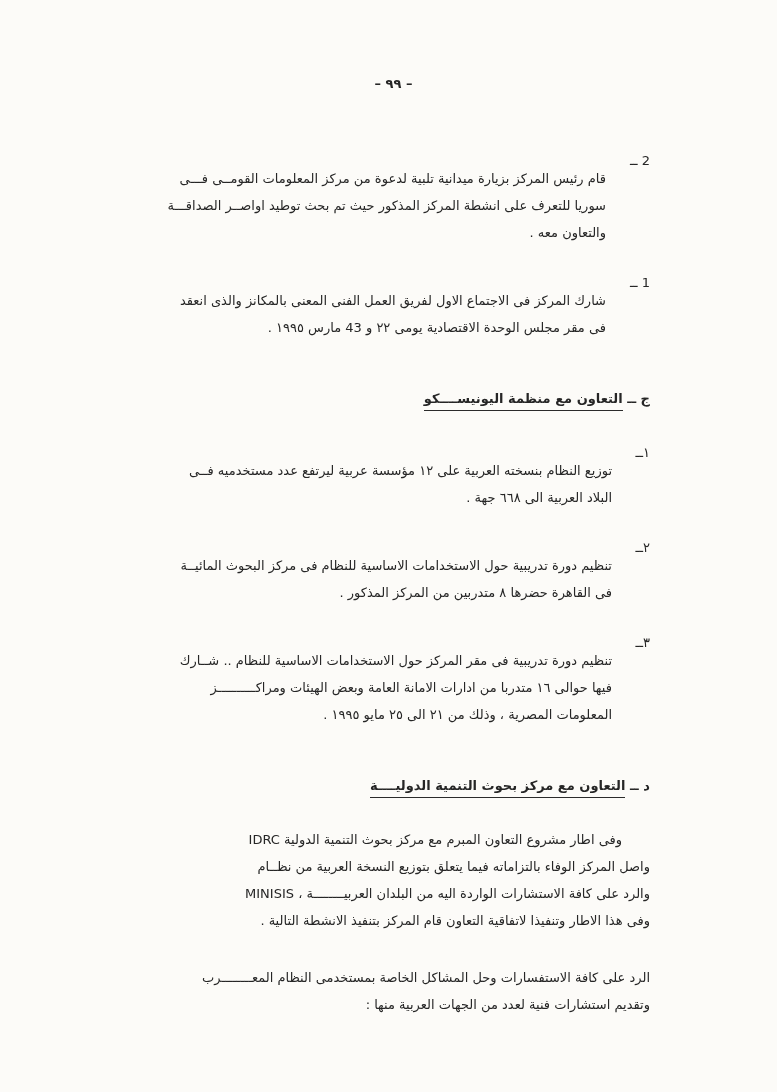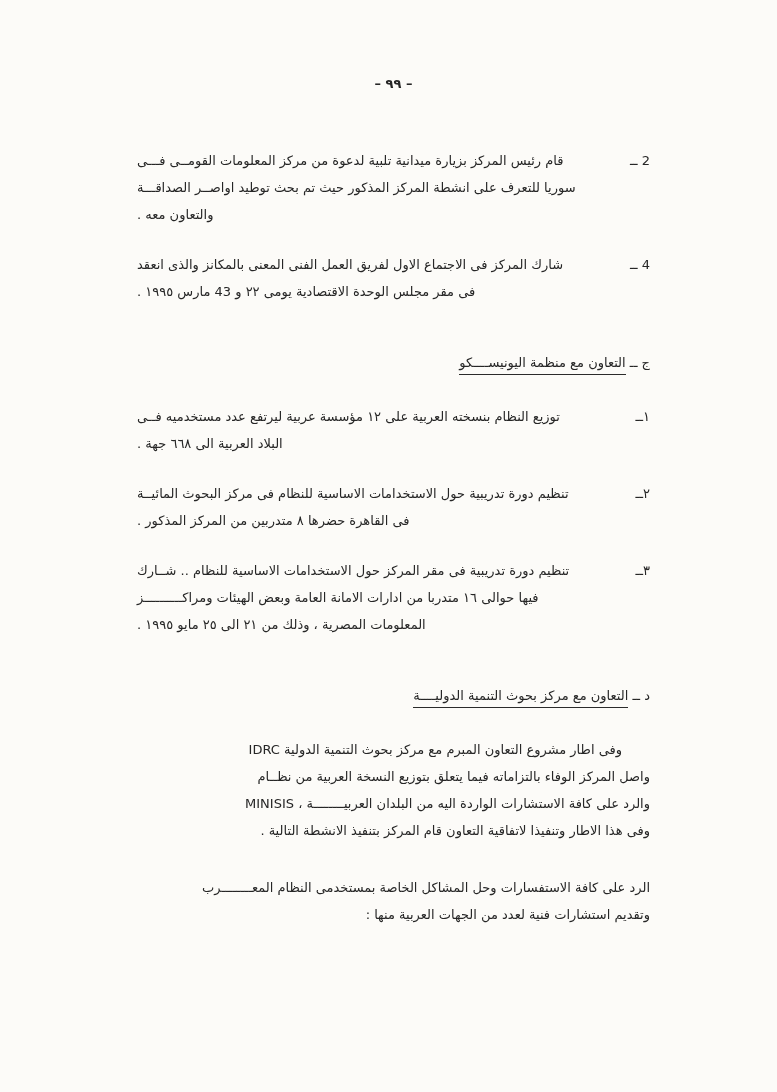--- a/index.html
+++ b/index.html
@@ -32,27 +32,28 @@
     display: flex;
     margin-bottom: 23px;
   }
   .item .marker {
     flex: 0 0 44px;
     width: 44px;
   }
   .item .itext {
     flex: 1;
     white-space: pre-line;
-    text-align: left;
+    text-align: right;
+    margin-top: 18px;
   }
   .sub .marker { flex: 0 0 38px; width: 38px; }
   .heading {
     margin: 42px 0 27px;
     font-size: 13px;
-    font-weight: normal;
+    font-weight: bold;
   }
   .heading .h-title {
     border-bottom: 1px solid #2b2b2b;
     padding-bottom: 4px;
   }
   .para {
     margin: 0 0 23px;
     white-space: pre-line;
     text-align: right;
   }
@@ -68,21 +69,21 @@
   <div class="page-number">– ٩٩ –</div>
 
   <div class="item">
     <span class="marker">2 ــ</span>
     <div class="itext">قام رئيس المركز بزيارة ميدانية تلبية لدعوة من مركز المعلومات القومــى فـــى
 سوريا للتعرف على انشطة المركز المذكور حيث تم بحث توطيد اواصــر الصداقـــة
 والتعاون معه .</div>
   </div>
 
   <div class="item">
-    <span class="marker">4 ــ</span>
+    <span class="marker">1 ــ</span>
     <div class="itext">شارك المركز فى الاجتماع الاول لفريق العمل الفنى المعنى بالمكانز والذى انعقد
 فى مقر مجلس الوحدة الاقتصادية يومى ٢٢ و 43 مارس ١٩٩٥ .</div>
   </div>
 
   <h2 class="heading gap-lg">
     <span class="h-prefix">ج ــ</span>
     <span class="h-title">التعاون مع منظمة اليونيســــكو</span>
   </h2>
 
 

